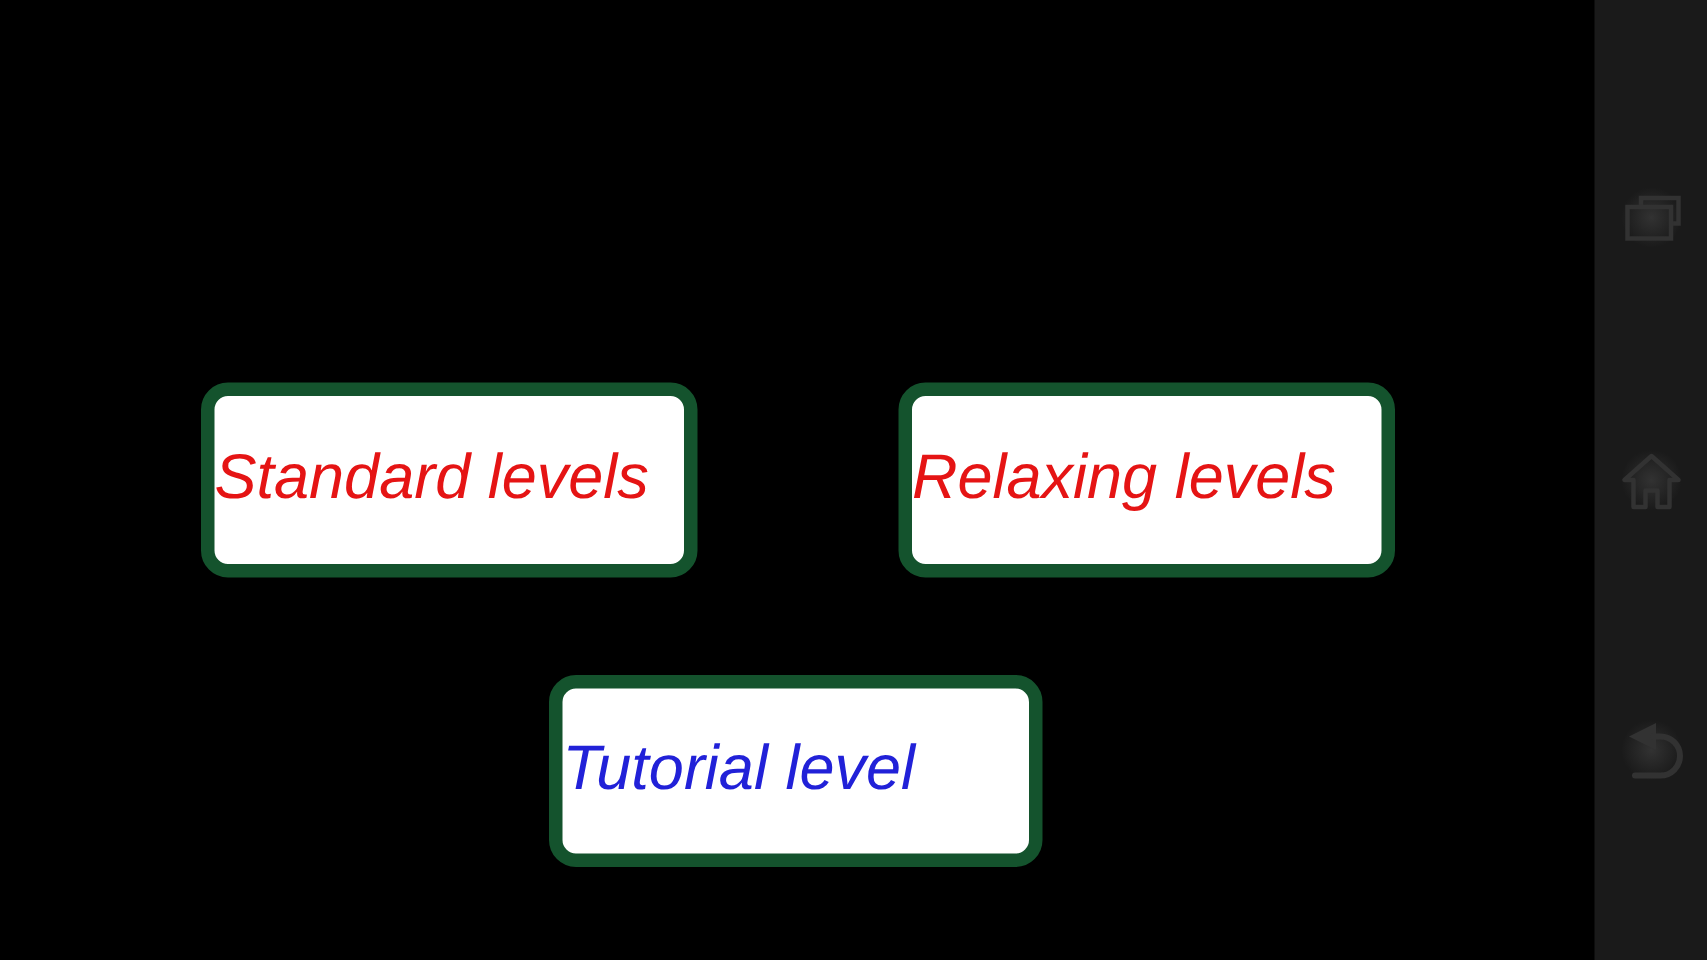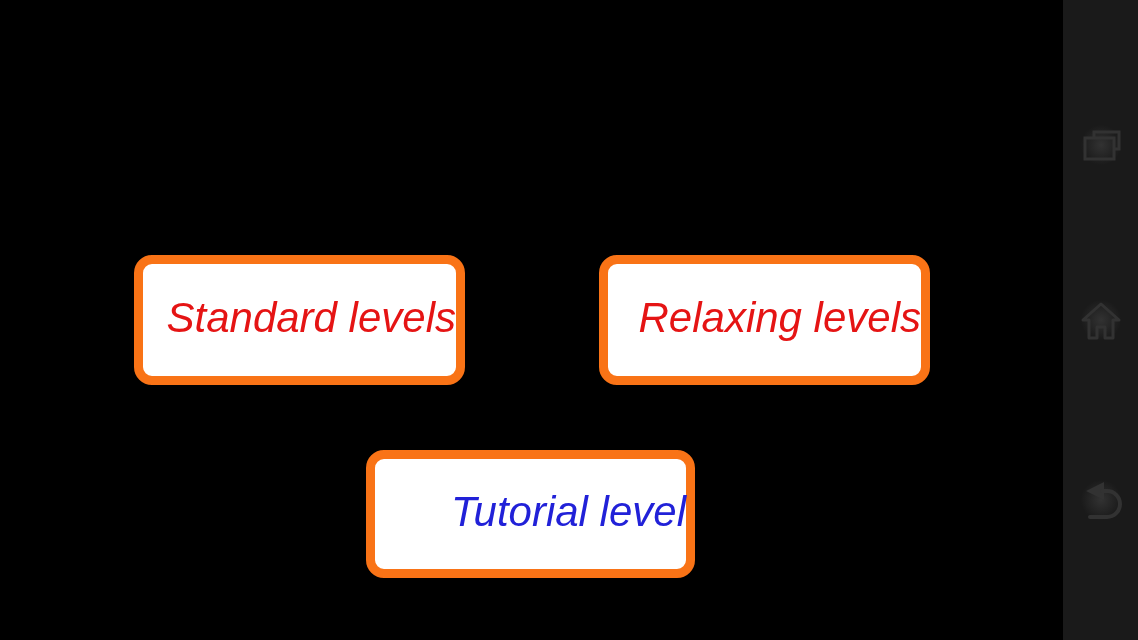--- a/index.html
+++ b/index.html
@@ -19,26 +19,26 @@
   .content {
     position: absolute;
     left: 0; top: 0;
     width: 1063px;
     height: 640px;
   }
   .level-btn {
     position: absolute;
     box-sizing: border-box;
     background: #ffffff;
-    border: 9px solid #f97316;
+    border: 9px solid #14532d;
     border-radius: 18px;
     padding: 0;
     display: flex;
     align-items: center;
-    justify-content: flex-end;
+    justify-content: flex-start;
     cursor: pointer;
     outline: none;
   }
   .level-btn span {
     font-style: italic;
     font-size: 42px;
     white-space: nowrap;
     letter-spacing: 0px;
     line-height: 1;
     transform: translateY(-2px);

